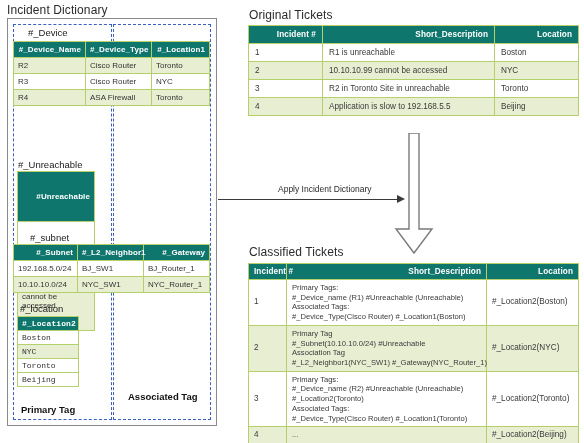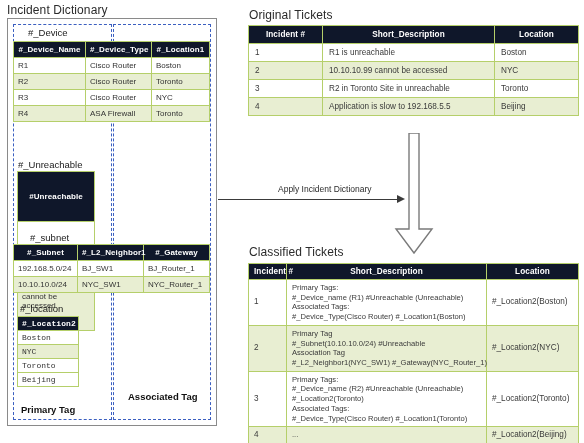--- a/index.html
+++ b/index.html
@@ -50,25 +50,25 @@
 
   
   table.g{
     position:absolute;
     border-collapse:collapse;
     font-size:8px;
     table-layout:fixed;
     background:#fff;
   }
   table.g th{
-    background:#0f172a;
+    background:#0f766e;
     color:#ffffff;
     font-weight:bold;
     font-size:8px;
-    text-align:center;
+    text-align:right;
     padding:3px 4px;
     border:1px solid #b5cf6a;
     white-space:nowrap;
     letter-spacing:.1px;
   }
   table.g td{
     border:1px solid #b5cf6a;
     padding:3px 4px;
     color:#333333;
     font-size:8px;
@@ -158,25 +158,20 @@
     <colgroup>
         <col class="c1">
         <col class="c2">
         <col class="c3">
       </colgroup>
     <tbody>
         <tr>
       <th>#_Device_Name</th>
       <th>#_Device_Type</th>
       <th>#_Location1</th>
-    </tr>
-    <tr>
-      <td>R1</td>
-      <td>Cisco Router</td>
-      <td>Boston</td>
     </tr>
     <tr class="alt">
       <td>R2</td>
       <td>Cisco Router</td>
       <td>Toronto</td>
     </tr>
     <tr>
       <td>R3</td>
       <td>Cisco Router</td>
       <td>NYC</td>

